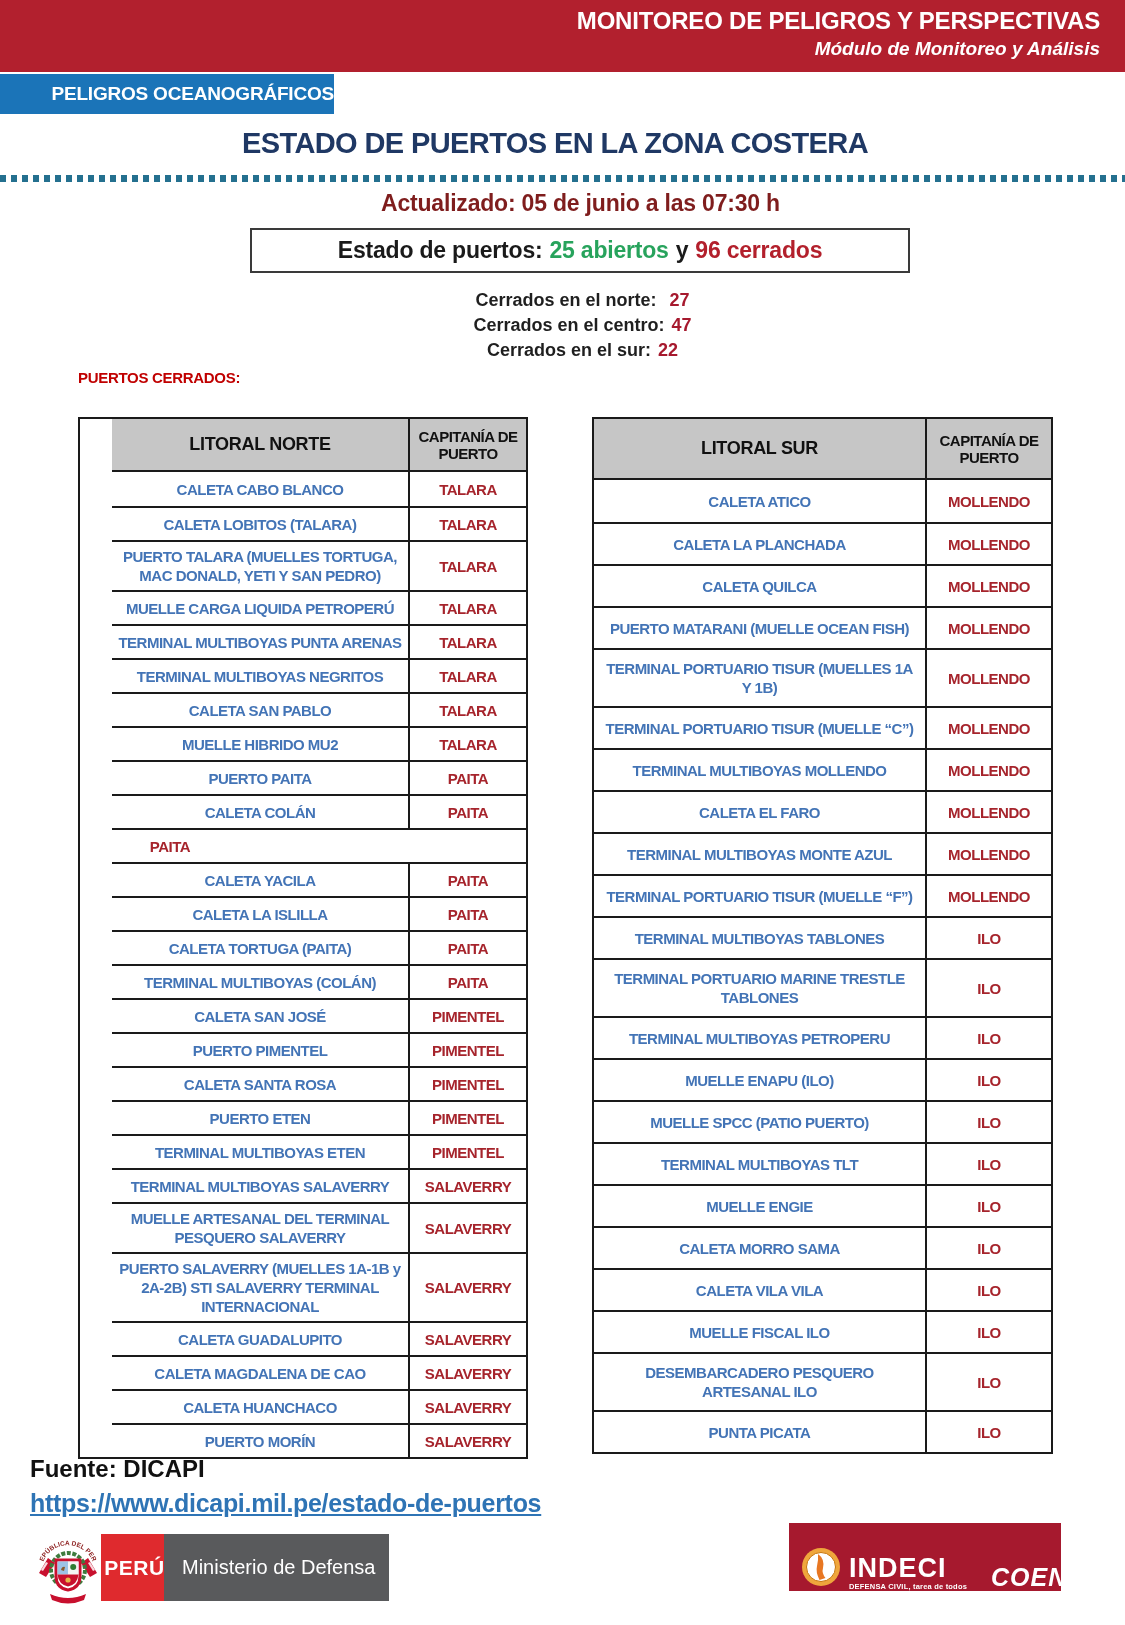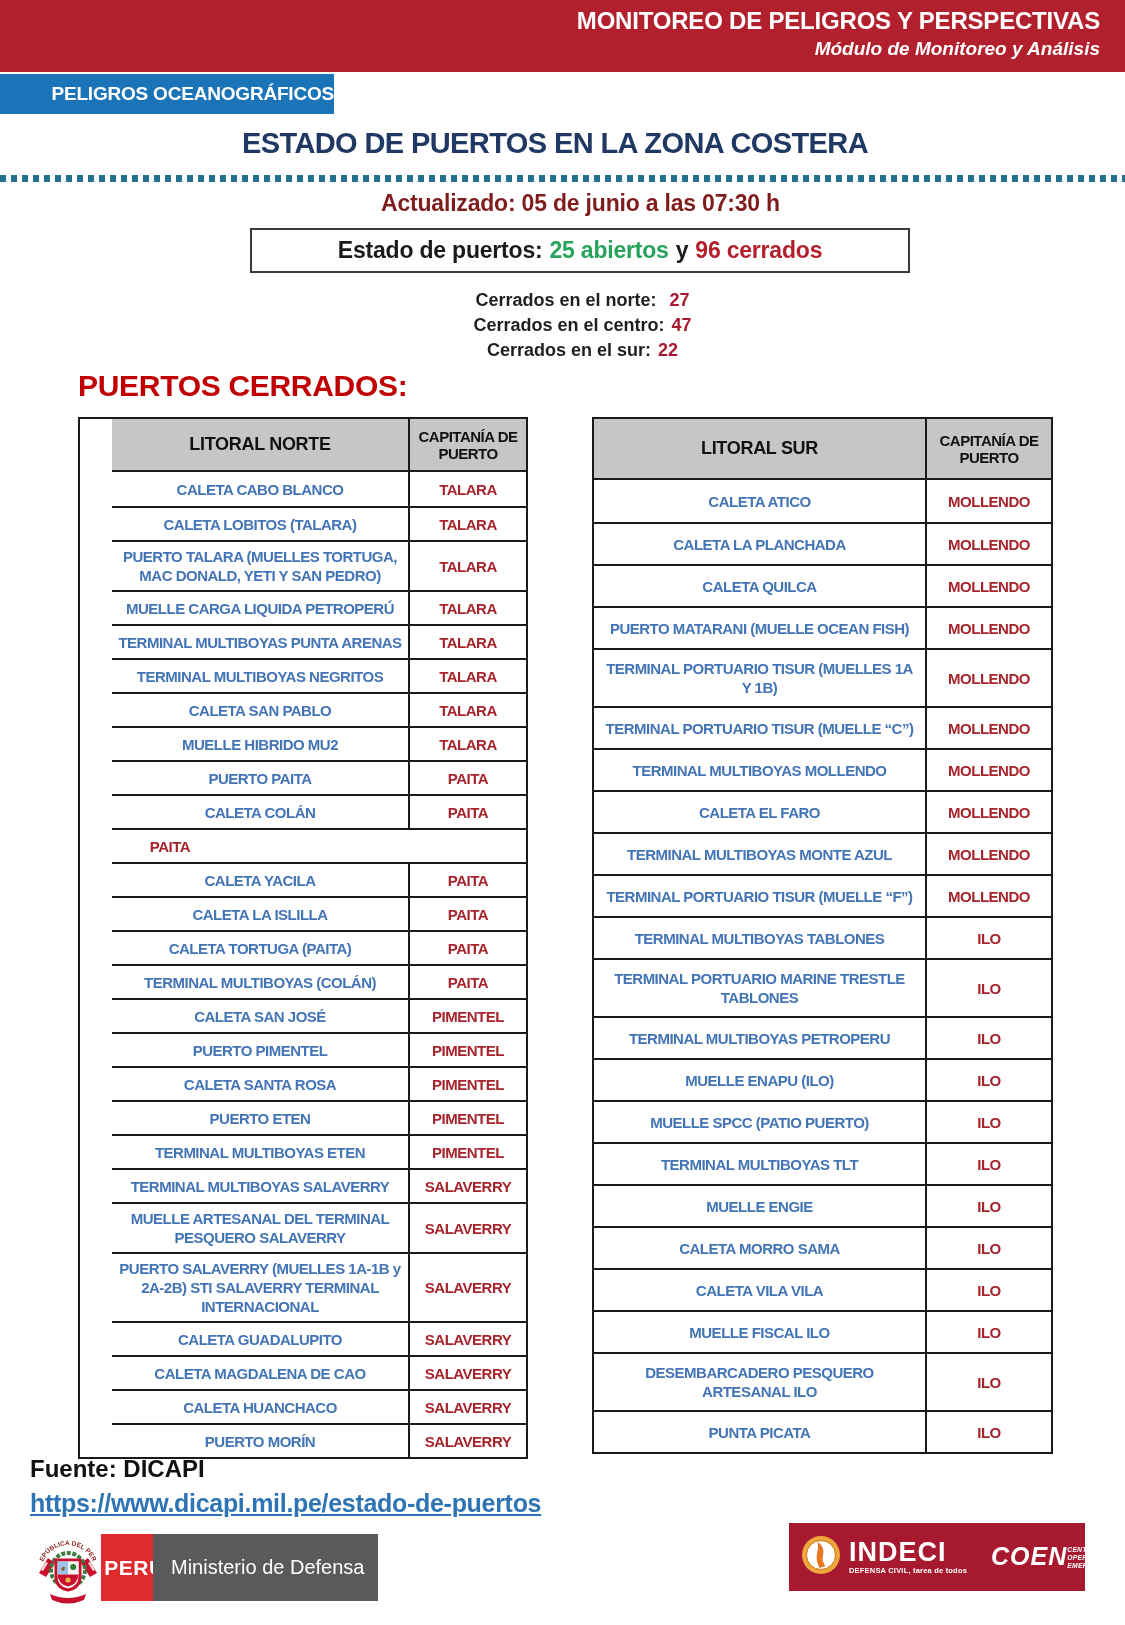--- a/index.html
+++ b/index.html
@@ -25,21 +25,21 @@
   .status-box { position:absolute; top:228px; left:250px; width:660px; height:45px; border:2px solid #3a3a3a; background:#fff; display:flex; align-items:center; justify-content:center; gap:7px; font-size:23px; font-weight:bold; color:#1a1a1a; letter-spacing:-0.2px; }
   .status-open { color:#27A35C; }
   .status-closed { color:#B3202C; }
 
   .closed-line { position:absolute; left:0; width:1125px; padding-left:40px; text-align:center; font-size:18px; font-weight:bold; color:#1f1f1f; }
   .closed-line .cl-value { color:#A6192E; margin-left:7px; }
   .closed-line.l0 { top:290px; } .closed-line.l0 .cl-value { margin-left:13px; }
   .closed-line.l1 { top:315px; }
   .closed-line.l2 { top:340px; }
 
-  .section-title { position:absolute; top:369px; left:78px; color:#C00000; font-size:30px; font-weight:bold; letter-spacing:-0.3px; }
+  .section-title { position:absolute; top:369px; left:78px; color:#C00000; font-size:15px; font-weight:bold; letter-spacing:-0.3px; }
 
   
   .ptable { position:absolute; border:2px solid #1a1a1a; background:#fff; }
   .ptable.north { top:417px; left:78px;  width:450px;padding-left:32px; }
   .ptable.south { top:417px; left:592px; width:461px; }
   .thead { display:flex; background:#C6C6C6; border-bottom:2px solid #1a1a1a; }
   .north .thead { height:53px; }
   .south .thead { height:61px; }
   .th { display:flex; align-items:center; justify-content:center; text-align:center; font-weight:bold; color:#111; }
   .th.name { flex:1; font-size:18px; letter-spacing:-0.3px; border-right:2px solid #1a1a1a; }
@@ -57,23 +57,23 @@
   .south .td { padding:9px 8px; }
   .north .td.cap { width:116px; }
   .south .td.cap { width:124px; }
 
   
   .fuente { position:absolute; top:1455px; left:30px; font-size:24px; font-weight:bold; color:#111; }
   .src-link { position:absolute; top:1489px; left:30px; font-size:25px; font-weight:bold; color:#2E74B5; text-decoration:underline; letter-spacing:-0.3px; }
 
   .coat { position:absolute; left:36px; top:1528px; width:64px; height:80px; }
   .peru-box { position:absolute; left:101px; top:1534px; width:67px; height:67px; background:#DF2A2E; color:#fff; display:flex; align-items:center; justify-content:center; font-size:21px; font-weight:bold; letter-spacing:0.5px; }
-  .ministry-box { position:absolute; left:153px; top:1534px; width:225px; height:67px; background:#595A5C; color:#fff; display:flex; align-items:center; padding-left:18px; font-size:20px; }
-
-  .indeci-box { position:absolute; left:789px; top:1523px; width:296px; height:68px; background:#A6192E; display:flex; align-items:center; padding:0 12px; color:#fff; }
+  .ministry-box { position:absolute; left:164px; top:1534px; width:225px; height:67px; background:#595A5C; color:#fff; display:flex; align-items:center; padding-left:18px; font-size:20px; }
+
+  .indeci-box { position:absolute; left:789px; top:1523px; width:272px; height:68px; background:#A6192E; display:flex; align-items:flex-end; padding:0 12px; color:#fff; }
   .indeci-col { display:flex; flex-direction:column; justify-content:center; margin-left:8px; }
   .indeci-word { font-size:27px; font-weight:bold; letter-spacing:1px; line-height:26px; }
   .indeci-sub { font-size:7.5px; font-weight:bold; letter-spacing:0.2px; margin-top:1px; white-space:nowrap; }
   .vdivider { width:2px; height:44px; background:rgba(255,255,255,0.85); margin:0 11px 0 13px; }
   .coen-col { display:flex; flex-direction:row; justify-content:center;font-style:italic; }
   .coen-word { font-size:25px; font-weight:bold; letter-spacing:1px; line-height:24px; }
   .coen-sub { font-size:6.8px; font-weight:bold; width:96px; line-height:8px; letter-spacing:0.2px; margin-top:2px; }
 </style>
 </head>
 <body>

